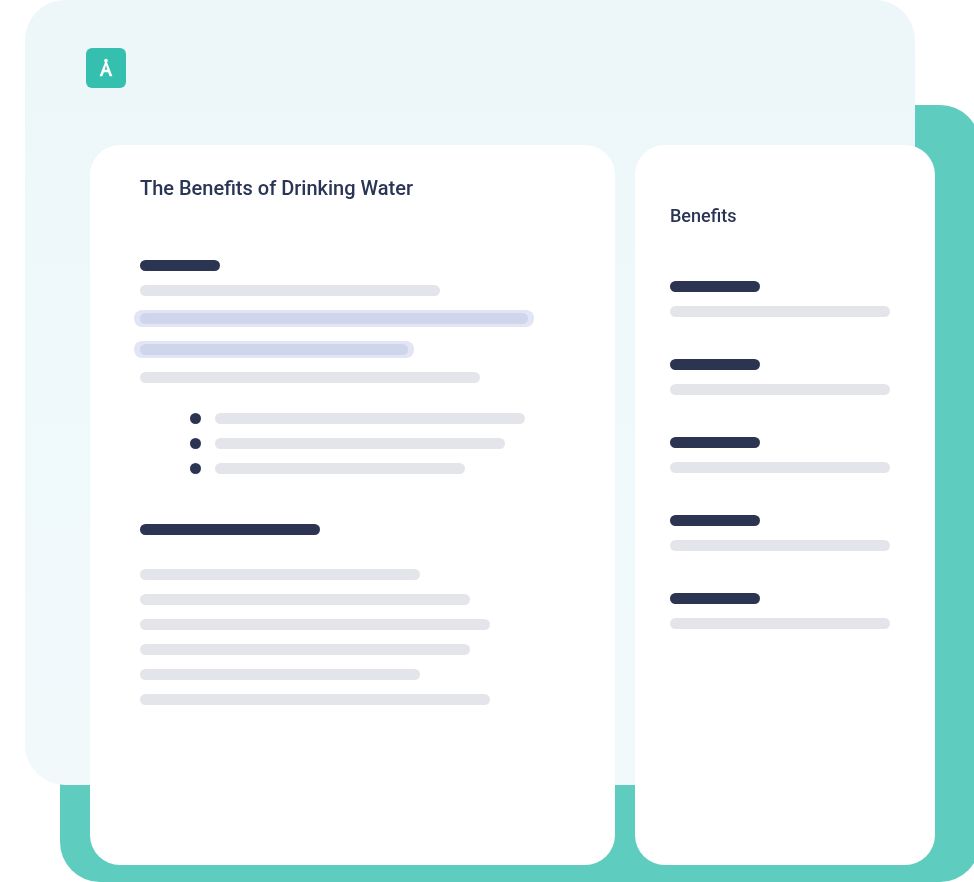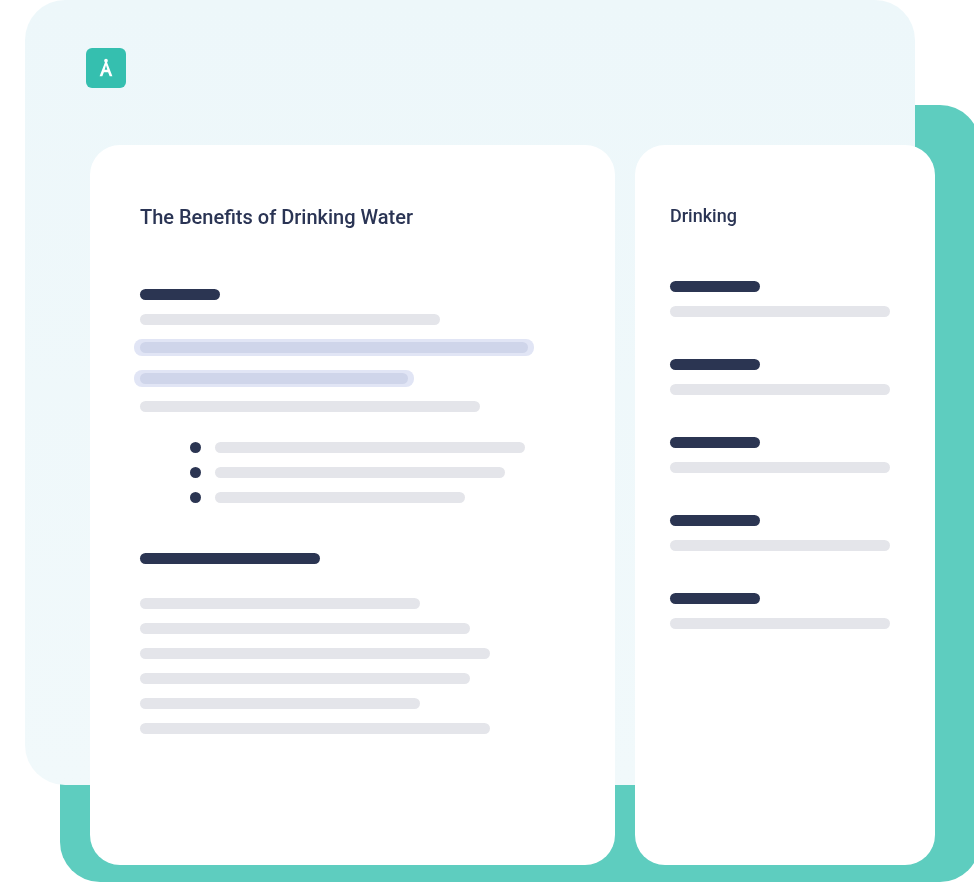--- a/index.html
+++ b/index.html
@@ -43,21 +43,21 @@
   }
   .logo svg { width: 22px; height: 22px; }
   .main-card {
     position: absolute;
     top: 145px;
     left: 90px;
     width: 525px;
     height: 720px;
     background: #fff;
     border-radius: 30px;
-    padding: 60px 50px 40px 50px;
+    padding: 31px 50px 40px 50px;
   }
   .side-card {
     position: absolute;
     top: 145px;
     left: 635px;
     width: 300px;
     height: 720px;
     background: #fff;
     border-radius: 30px;
     padding: 60px 35px 40px 35px;
@@ -140,21 +140,21 @@
     <div class="bar bar-grey" style="width:280px;"></div>
     <div class="bar bar-grey" style="width:330px;"></div>
     <div class="bar bar-grey" style="width:350px;"></div>
     <div class="bar bar-grey" style="width:330px;"></div>
     <div class="bar bar-grey" style="width:280px;"></div>
     <div class="bar bar-grey" style="width:350px;"></div>
   </div>
 </div>
 
 <div class="side-card">
-  <h2 class="side-title">Drinking</h2>
+  <h2 class="side-title">Benefits</h2>
 
   <div class="citation-group">
     <div class="bar bar-dark" style="width:90px;"></div>
     <div class="bar bar-grey" style="width:220px;"></div>
   </div>
 
   <div class="citation-group">
     <div class="bar bar-dark" style="width:90px;"></div>
     <div class="bar bar-grey" style="width:220px;"></div>
   </div>

